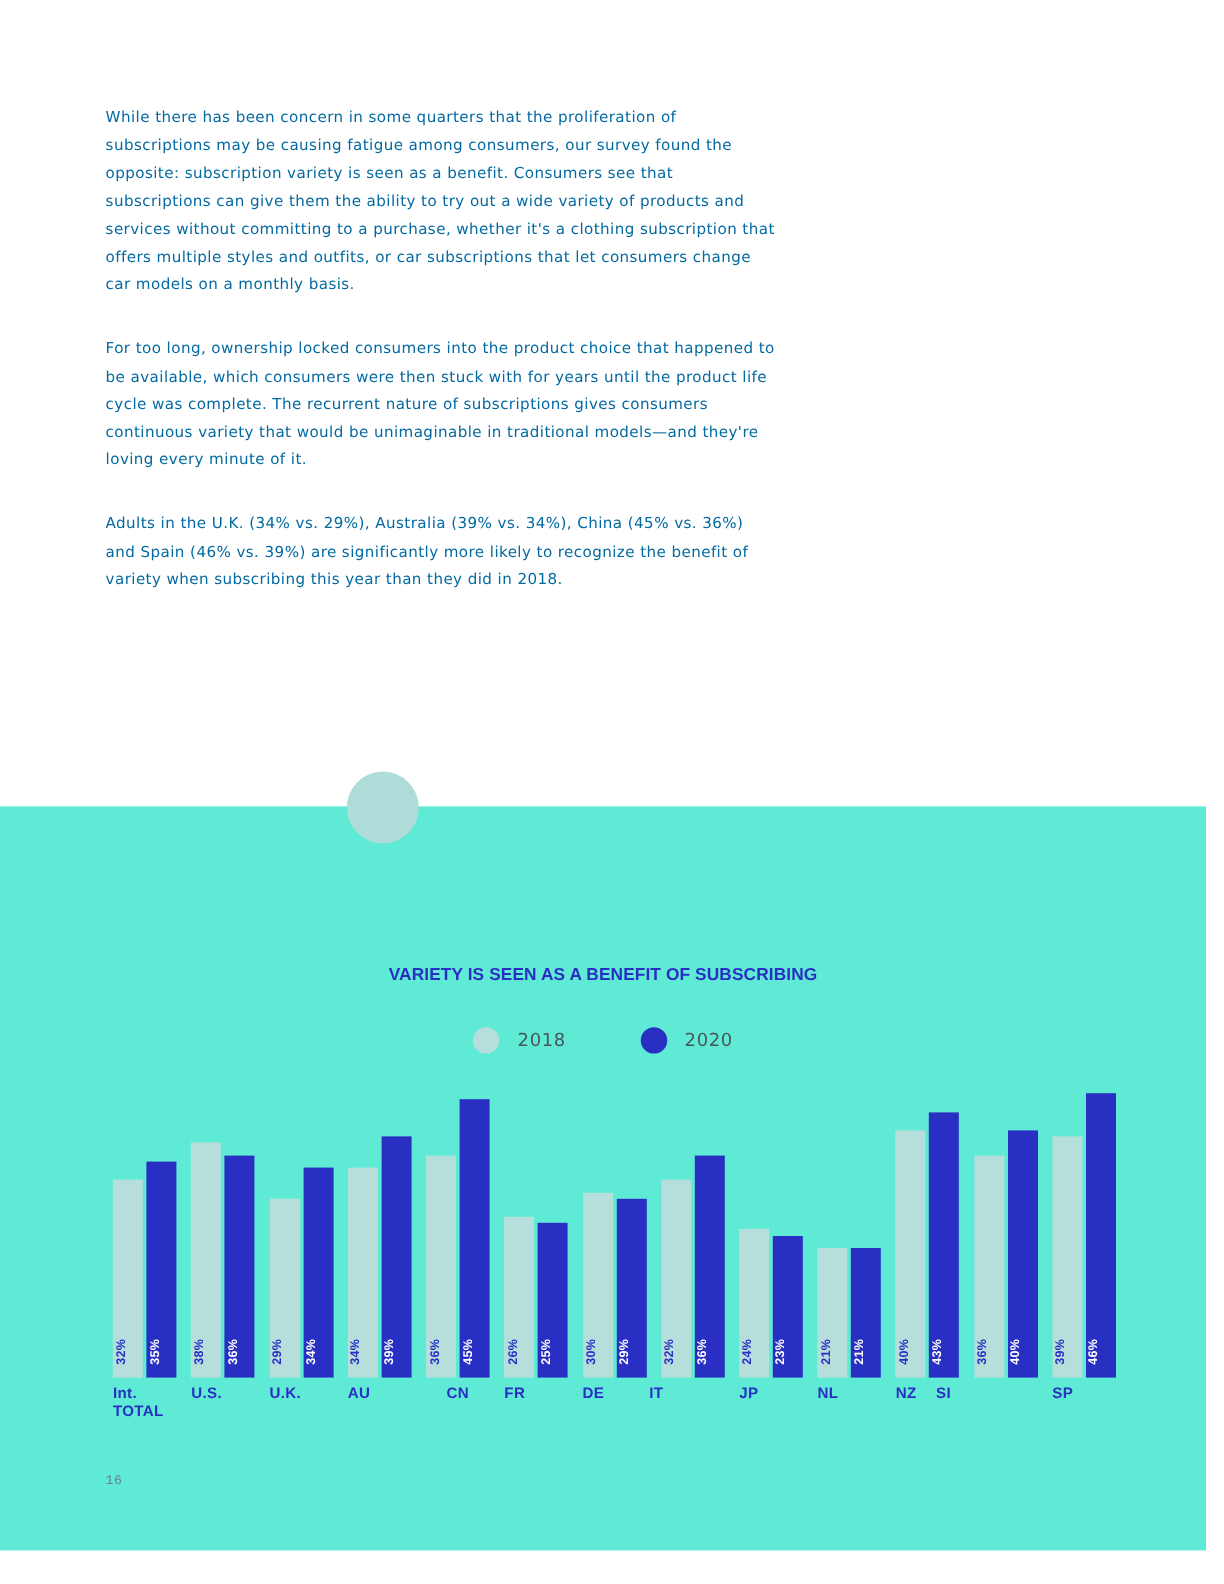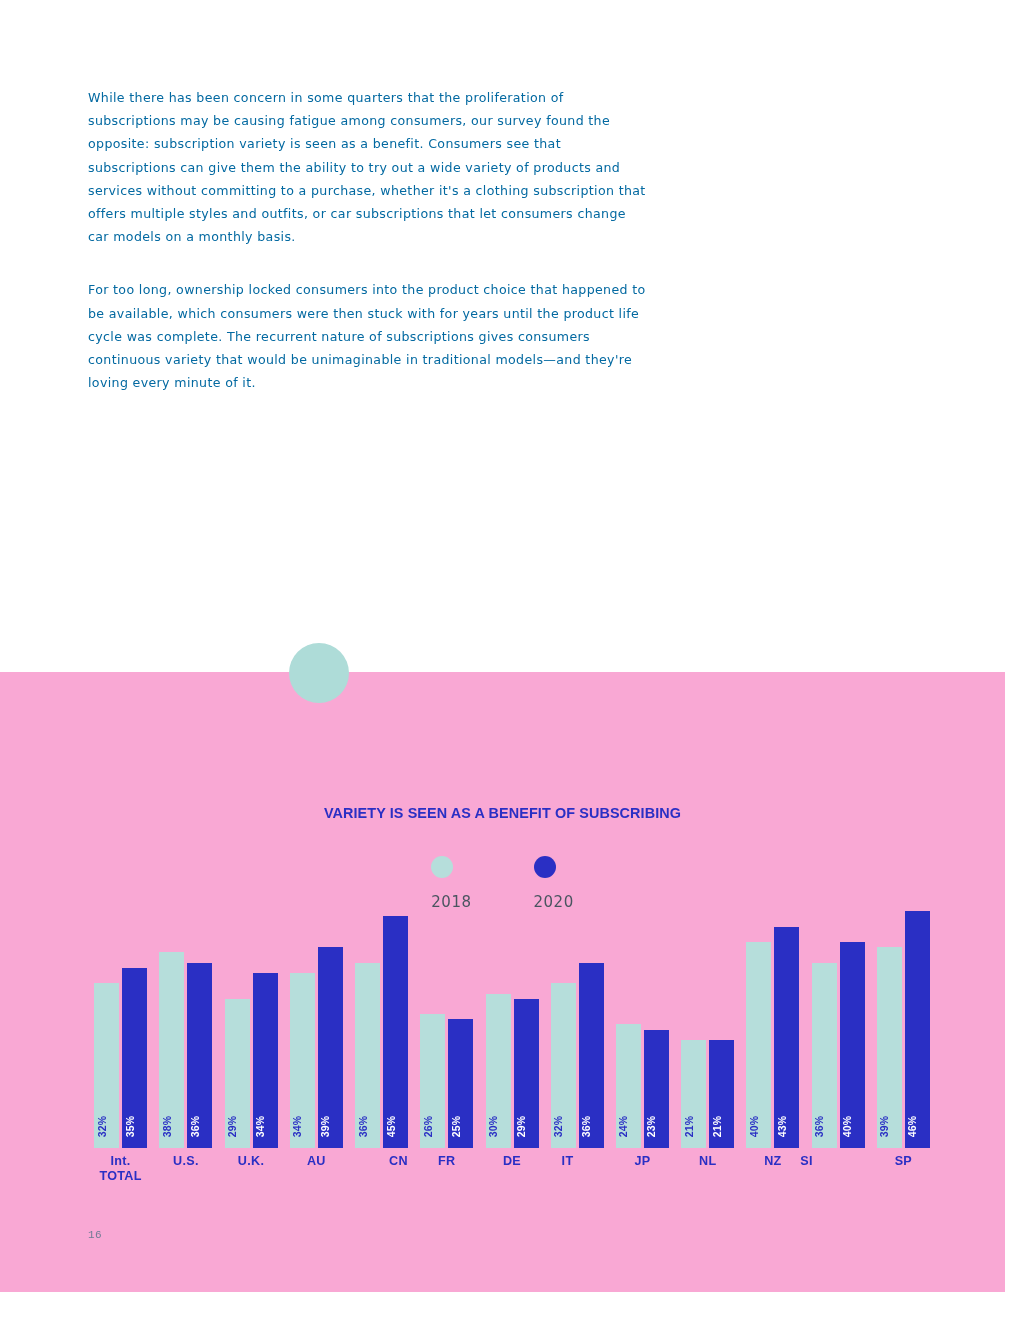--- a/index.html
+++ b/index.html
@@ -45,21 +45,21 @@
     z-index: 3;
   }
 
   
   .chart-panel {
     position: absolute;
     left: 0;
     top: 672px;
     width: 1005px;
     height: 620px;
-    background: #f9a8d4;
+    background: #5eead4;
     z-index: 1;
   }
 
   
   .chart-title {
     position: absolute;
     left: 0;
     top: 133px;
     width: 1005px;
     text-align: center;
@@ -78,23 +78,22 @@
     left: 0;
     top: 184px;
     width: 1005px;
     display: flex;
     justify-content: center;
     align-items: center;
     gap: 62px;
   }
   .legend-item {
     display: flex;
-    align-items: flex-start;
+    align-items: center;
     gap: 15px;
-    flex-direction: column;
   }
   .legend-swatch {
     width: 22px;
     height: 22px;
     border-radius: 50%;
     display: block;
   }
   .legend-label {
     font-family: "DejaVu Sans", sans-serif;
     font-size: 15px;
@@ -144,21 +143,21 @@
     letter-spacing: 0.2px;
     line-height: 1;
   }
   .bar.y2018 .bar-value { color: #2a2fc4; bottom: 22px; }
   .bar.y2020 .bar-value { color: #ffffff; bottom: 22px; }
 
   
   .cat-label {
     position: absolute;
     top: 272px;
-    text-align: center;
+    text-align: left;
     font-family: "Liberation Sans", sans-serif;
     font-weight: bold;
     font-size: 12.6px;
     letter-spacing: 0.3px;
     line-height: 15px;
     color: #2a2fc4;
     white-space: nowrap;
   }
   .cat-label .sub { display: block; }
 
@@ -173,20 +172,21 @@
     color: #6f7b95;
     z-index: 4;
   }
 </style>
 </head>
 <body>
 
 <div class="article">
   <p>While there has been concern in some quarters that the proliferation of subscriptions may be causing fatigue among consumers, our survey found the opposite: subscription variety is seen as a benefit. Consumers see that subscriptions can give them the ability to try out a wide variety of products and services without committing to a purchase, whether it's a clothing subscription that offers multiple styles and outfits, or car subscriptions that let consumers change car models on a monthly basis.</p>
   <p>For too long, ownership locked consumers into the product choice that happened to be available, which consumers were then stuck with for years until the product life cycle was complete. The recurrent nature of subscriptions gives consumers continuous variety that would be unimaginable in traditional models—and they're loving every minute of it.</p>
+  <p>Adults in the U.K. (34% vs. 29%), Australia (39% vs. 34%), China (45% vs. 36%) and Spain (46% vs. 39%) are significantly more likely to recognize the benefit of variety when subscribing this year than they did in 2018.</p>
 </div>
 
 <div class="chart-panel">
 
   <div class="chart-title">
     <span class="line">VARIETY IS SEEN AS A BENEFIT OF SUBSCRIBING</span>
   </div>
 
   <div class="legend">
     <div class="legend-item">

